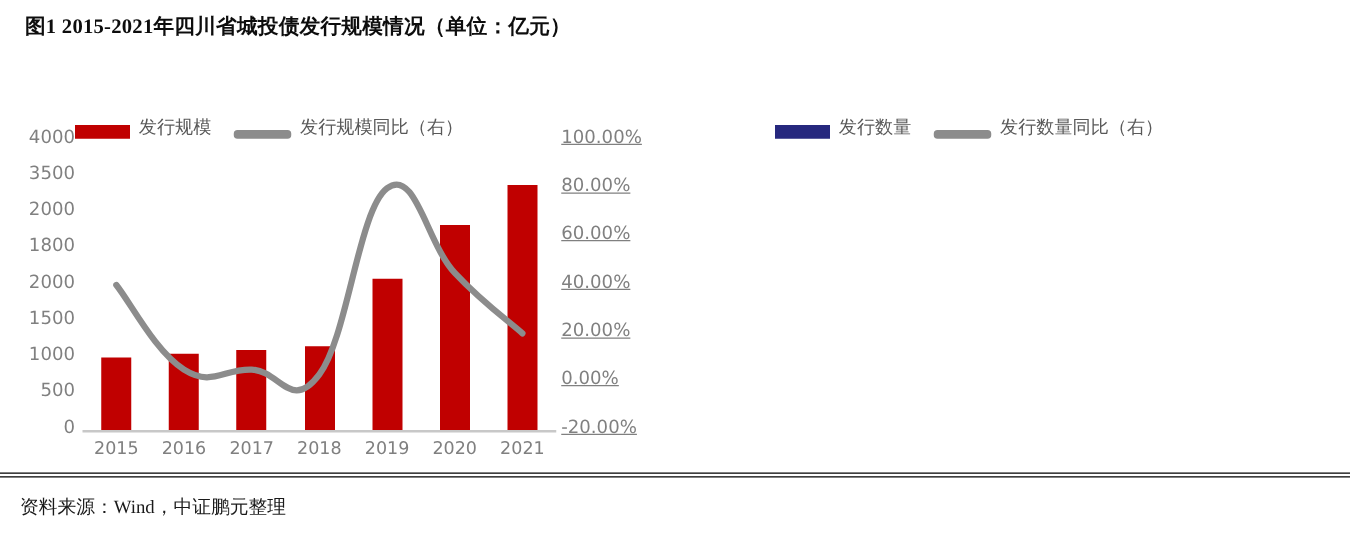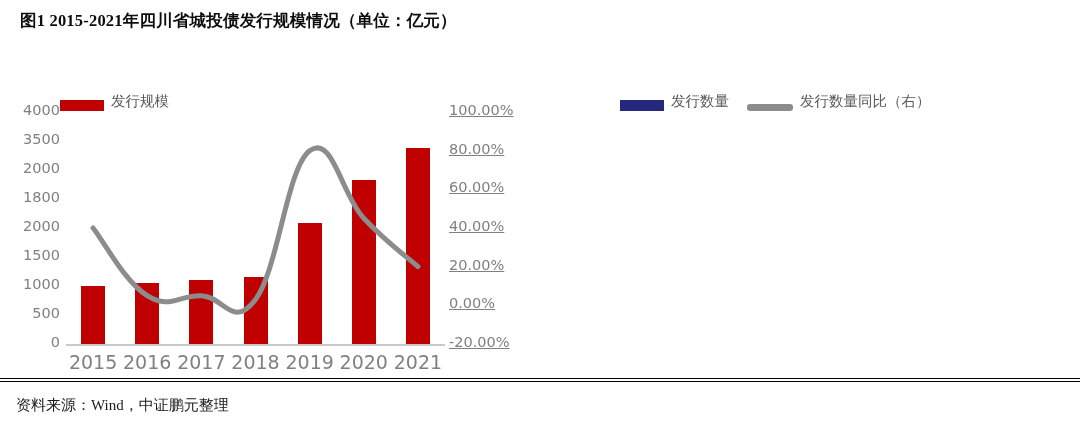--- a/index.html
+++ b/index.html
@@ -41,21 +41,21 @@
     font-family:"DejaVu Sans","Liberation Sans",sans-serif;
     font-size:14.5px;
     color:#808080;
     white-space:nowrap;
   }
   .axis-label.ry{text-align:left;text-decoration:underline;}
   .axis-label.ly{text-align:right;}
   .xlabel{
     position:absolute;
     font-family:"DejaVu Sans","Liberation Sans",sans-serif;
-    font-size:19px;
+    font-size:14px;
     color:#808080;
     text-align:center;
     white-space:nowrap;
   }
   .baseline{position:absolute;height:1.5px;background:#c8c8c8;}
   .bar{position:absolute;bottom:0;}
 
   .srcrule{position:absolute;left:0;top:378px;width:1080px;border-top:1.6px solid #000;border-bottom:0.8px solid #000;height:2px;}
   .source{
     position:absolute;top:396px;
@@ -72,20 +72,24 @@
 <div class="panels">
 
   <div class="panel left">
     <div class="fig-title">图1  2015-2021年四川省城投债发行规模情况（单位：亿元）</div>
 
     <div class="chart-area">
       <div class="legend" id="lg1" style="left:60px;top:10px;">
         <div class="item">
           <span class="swatch-bar" style="background:#C00000"></span>
           <span class="ltext">发行规模</span>
+        </div>
+        <div class="item">
+          <span class="swatch-line"></span>
+          <span class="ltext">发行规模同比（右）</span>
         </div>
       </div>
       <div class="plot" id="plot1" style="left: 66px; top: 30px; width: 379px; height: 232px;">
           <div class="axis-label ly" style="right: 385px; top: 222px;">0</div>
           <div class="axis-label ly" style="right: 385px; top: 193px;">500</div>
           <div class="axis-label ly" style="right: 385px; top: 164px;">1000</div>
           <div class="axis-label ly" style="right: 385px; top: 135px;">1500</div>
           <div class="axis-label ly" style="right: 385px; top: 106px; text-align: right;">2000</div>
           <div class="axis-label ly" style="right: 385px; top: 77px;">1800</div>
           <div class="axis-label ly" style="right: 385px; top: 48px;">2000</div>

